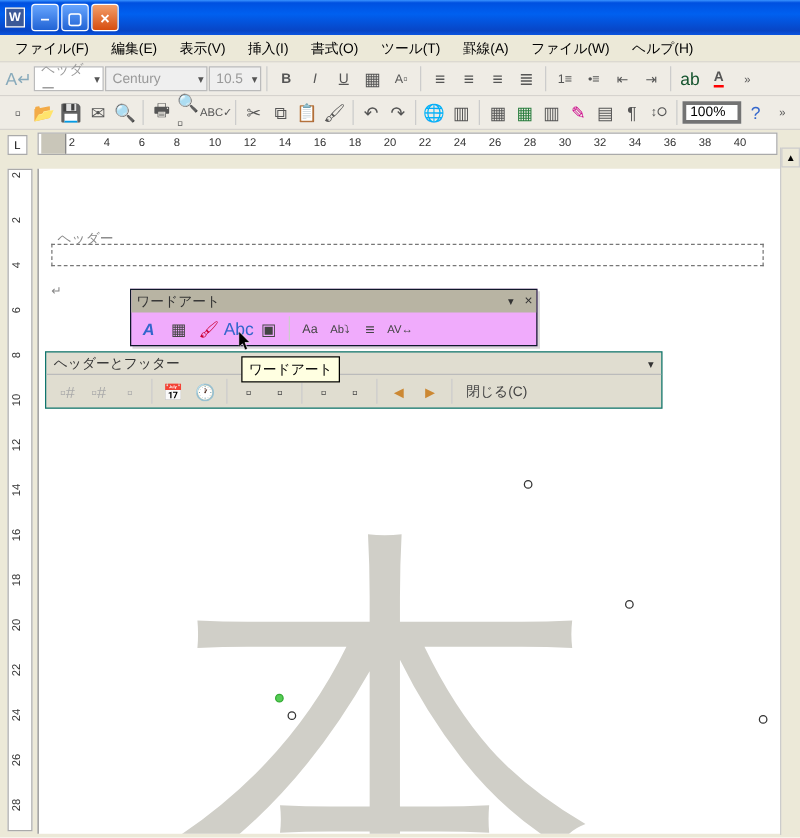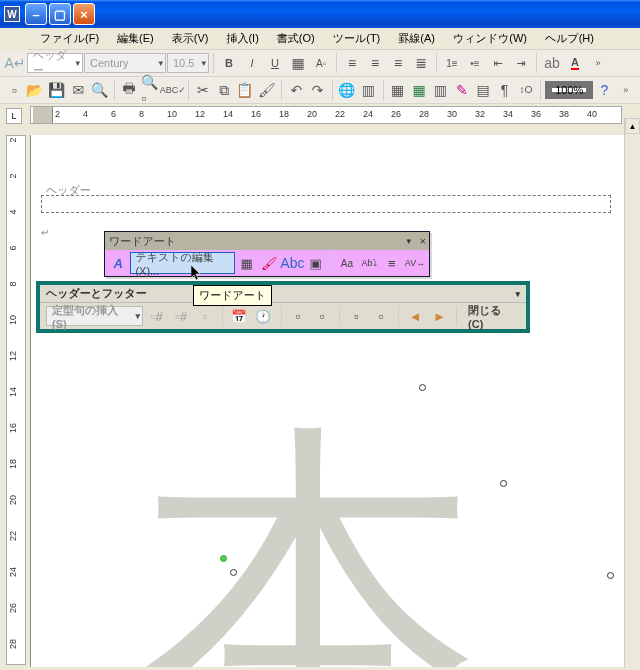--- a/index.html
+++ b/index.html
@@ -4,21 +4,21 @@
 <style>
 * { margin: 0; padding: 0; box-sizing: border-box; font-family: "MS UI Gothic", Arial, sans-serif; font-size: 11px; }
 body { width: 640px; height: 670px; background: #ece9d8; overflow: hidden; }
 .titlebar { height: 28px; background: linear-gradient(to bottom, #3a93ff, #0050e0 8%, #0060f0 40%, #0845c5 88%, #0b54e0); display: flex; align-items: center; padding: 0 4px; color: #fff; font-weight: bold; font-size: 13px; }
 .titlebar .icon { width: 16px; height: 16px; background: #3b5998; border: 1px solid #fff; margin-right: 5px; display: flex; align-items: center; justify-content: center; color:#fff; font-size:10px; }
 .titlebar .title { flex: 1; text-shadow: 1px 1px 1px rgba(0,0,0,.3); }
 .winbtns { display: flex; gap: 2px; }
 .winbtn { width: 22px; height: 22px; border: 1px solid #fff; border-radius: 3px; display: flex; align-items: center; justify-content: center; font-size: 13px; font-weight: bold; color: #fff; }
 .winbtn.min, .winbtn.max { background: linear-gradient(to bottom, #67a6ff, #2163d4); }
 .winbtn.close { background: linear-gradient(to bottom, #f49f6a, #d64d0f); }
-.menubar { height: 22px; background: #ece9d8; border-bottom: 1px solid #d6d3ce; display: flex; align-items: center; padding: 0 6px; gap: 6px; margin-left: 28px; }
+.menubar { height: 22px; background: #ece9d8; border-bottom: 1px solid #d6d3ce; display: flex; align-items: center; padding: 0 6px; gap: 6px; }
 .menubar span { padding: 2px 6px; cursor: default; }
 .toolbar { height: 27px; background: #efece5; border-bottom: 1px solid #d6d3ce; display: flex; align-items: center; padding: 0 4px; gap: 1px; }
 .tbtn { width: 22px; height: 22px; display: flex; align-items: center; justify-content: center; border: 1px solid transparent; color:#555; font-size: 14px; }
 .tsep { width: 1px; height: 20px; background: #ccc; margin: 0 3px; }
 .tdrop { height: 20px; border: 1px solid #bbb; background: #fff; display: flex; align-items: center; padding: 0 14px 0 5px; position: relative; color:#999; }
 .tdrop.disabled { background: #efefef; }
 .tdrop::after { content: "▾"; position: absolute; right: 2px; font-size: 9px; color: #555; }
 .hruler { height: 18px; background: #fff; border: 1px solid #aaa; margin: 2px 18px 0 30px; position: relative; display:flex; align-items:center; overflow:hidden;}
 .hruler .tick { position:absolute; top:2px; font-size:9px; color:#333; }
 .vruler-col { position:absolute; left:6px; top:135px; width:20px; height:530px; background:#fff; border:1px solid #aaa; }
@@ -27,30 +27,30 @@
 .scrollv { position:absolute; right:0; top:118px; width:16px; height:550px; background:#ece9d8; border-left:1px solid #ccc; }
 .dashbox { position:absolute; border:1px dashed #777; }
 .headerlabel { position:absolute; font-size:11px; color:#888; }
 .floatbar { position:absolute; background:#f0abfc; border:1px solid #0f172a; box-shadow:2px 2px 0 rgba(0,0,0,.15); }
 .floatbar .fbtitle { background:#b8b4a3; height:18px; display:flex; align-items:center; padding:0 4px; font-size:11px; color:#333; position:relative; }
 .floatbar .fbtitle .fbx { position:absolute; right:3px; font-size:11px; color:#333; }
 .floatbar .fbtitle .fbd { position:absolute; right:18px; font-size:9px; color:#333; }
 .floatbar .fbbody { height:26px; display:flex; align-items:center; padding:0 3px; gap:2px; }
 .fbbtn { width:22px; height:22px; display:flex; align-items:center; justify-content:center; border:1px solid transparent; font-size:13px; color:#444; }
 .fbbtn.sel { border:1px solid #1d5fbf; background:#c9dff8; }
-.dockbar { position:absolute; background:#e0ddd0; border:4px solid #0f766e;font-weight:bold; }
+.dockbar { position:absolute; background:#e0ddd0; border:1px solid #0f766e; }
 .dockbar .dtitle { height:18px; border-bottom:1px solid #bbb; display:flex; align-items:center; padding:0 6px; font-size:11px; position:relative; color:#333; }
 .dockbar .dtitle::after { content:"▾"; position:absolute; right:6px; font-size:9px; }
 .dockbar .dbody { height:26px; display:flex; align-items:center; padding:0 6px; gap:3px; }
 .tooltip { position:absolute; background:#ffffe1; border:1px solid #000; padding:2px 5px; font-size:11px; z-index:99; }
 .wmark { position:absolute; color:#d0cfc8; font-size:340px; font-family: "MS Mincho", serif; pointer-events:none; }
 .cursor-arrow { position:absolute; width:12px; height:18px; z-index:100; }
 .handle { position:absolute; width:7px; height:7px; border-radius:50%; background:#fff; border:1px solid #333; }
 .handle.green { background:#5c5; border-color:#3a3; }
-.zoombox { width:50px; height:18px; border:7px solid #737373; background:#fff; display:flex; align-items:center; padding:0 3px; font-size:11px; }
+.zoombox { width:50px; height:18px; border:3px solid #737373; background:#fff; display:flex; align-items:center; padding:0 3px; font-size:11px; }
 </style>
 </head>
 <body>
 
 <div class="titlebar">
   <div class="icon">W</div>
   <div class="winbtns">
     <div class="winbtn min">–</div>
     <div class="winbtn max">▢</div>
     <div class="winbtn close">×</div>
@@ -58,21 +58,21 @@
 </div>
 
 <div class="menubar">
   <span>ファイル(F)</span>
   <span>編集(E)</span>
   <span>表示(V)</span>
   <span>挿入(I)</span>
   <span>書式(O)</span>
   <span>ツール(T)</span>
   <span>罫線(A)</span>
-  <span>ウィンドウ(W)</span>
+  <span>ファイル(W)</span>
   <span>ヘルプ(H)</span>
 </div>
 
 <div class="toolbar">
   <div class="tbtn" style="color:#8ab">A↵</div>
   <div class="tdrop" style="width:56px">
       <span>ヘッダー</span>
     </div>
   <div class="tdrop disabled" style="width:82px">
       <span>Century</span>
@@ -96,21 +96,21 @@
   <div class="tbtn">≡</div>
   <div class="tbtn">≡</div>
   <div class="tbtn">≡</div>
   <div class="tbtn">≣</div>
   <div class="tsep"></div>
   <div class="tbtn" style="font-size:10px">1≡</div>
   <div class="tbtn" style="font-size:10px">•≡</div>
   <div class="tbtn" style="font-size:11px">⇤</div>
   <div class="tbtn" style="font-size:11px">⇥</div>
   <div class="tsep"></div>
-  <div class="tbtn" style="color:#737373">ab</div>
+  <div class="tbtn" style="color:#14532d">ab</div>
   <div class="tbtn">
       <span style="border-bottom:2px solid red;font-weight:bold">A</span>
     </div>
   <div class="tbtn" style="font-size:9px">»</div>
 </div>
 
 <div class="toolbar">
   <div class="tbtn">▫</div>
   <div class="tbtn" style="color:#c9a13a">📂</div>
   <div class="tbtn" style="color:#3366aa">💾</div>
@@ -211,23 +211,20 @@
 </div>
 
 <div class="floatbar" style="left:104px;top:231px;width:326px">
   <div class="fbtitle">
     <span>ワードアート</span>
     <span class="fbd">▾</span>
     <span class="fbx">×</span>
   </div>
   <div class="fbbody">
     <div class="fbbtn" style="color:#36c;font-weight:bold;font-style:italic">A</div>
-    <div class="fbbtn sel" style="width:auto;padding:0 4px;font-size:11px">
-        <span>テキストの編集(X)...</span>
-      </div>
     <div class="fbbtn">▦</div>
     <div class="fbbtn" style="color:#c03">🖌</div>
     <div class="fbbtn" style="color:#36c;font-size:14px">Abc</div>
     <div class="fbbtn">▣</div>
     <div class="tsep"></div>
     <div class="fbbtn" style="font-size:10px">Aa</div>
     <div class="fbbtn" style="font-size:9px">Ab⤵</div>
     <div class="fbbtn">≡</div>
     <div class="fbbtn" style="font-size:9px">AV↔</div>
   </div>
@@ -237,23 +234,20 @@
     <path d="M0 0 L0 13 L3 10 L5 15 L7 14 L5 9 L9 9 Z" fill="#000" stroke="#fff" stroke-width="0.5"></path>
   </svg>
 
 <div class="tooltip" style="left:193px;top:285px">ワードアート</div>
 
 <div class="dockbar" style="left:36px;top:281px;width:494px">
   <div class="dtitle">
       <span>ヘッダーとフッター</span>
     </div>
   <div class="dbody">
-    <div class="tdrop disabled" style="width:100px;color:#999">
-        <span>定型句の挿入(S)</span>
-      </div>
     <div class="fbbtn" style="color:#aaa">▫#</div>
     <div class="fbbtn" style="color:#aaa">▫#</div>
     <div class="fbbtn" style="color:#aaa">▫</div>
     <div class="tsep"></div>
     <div class="fbbtn">📅</div>
     <div class="fbbtn">🕐</div>
     <div class="tsep"></div>
     <div class="fbbtn">▫</div>
     <div class="fbbtn">▫</div>
     <div class="tsep"></div>

